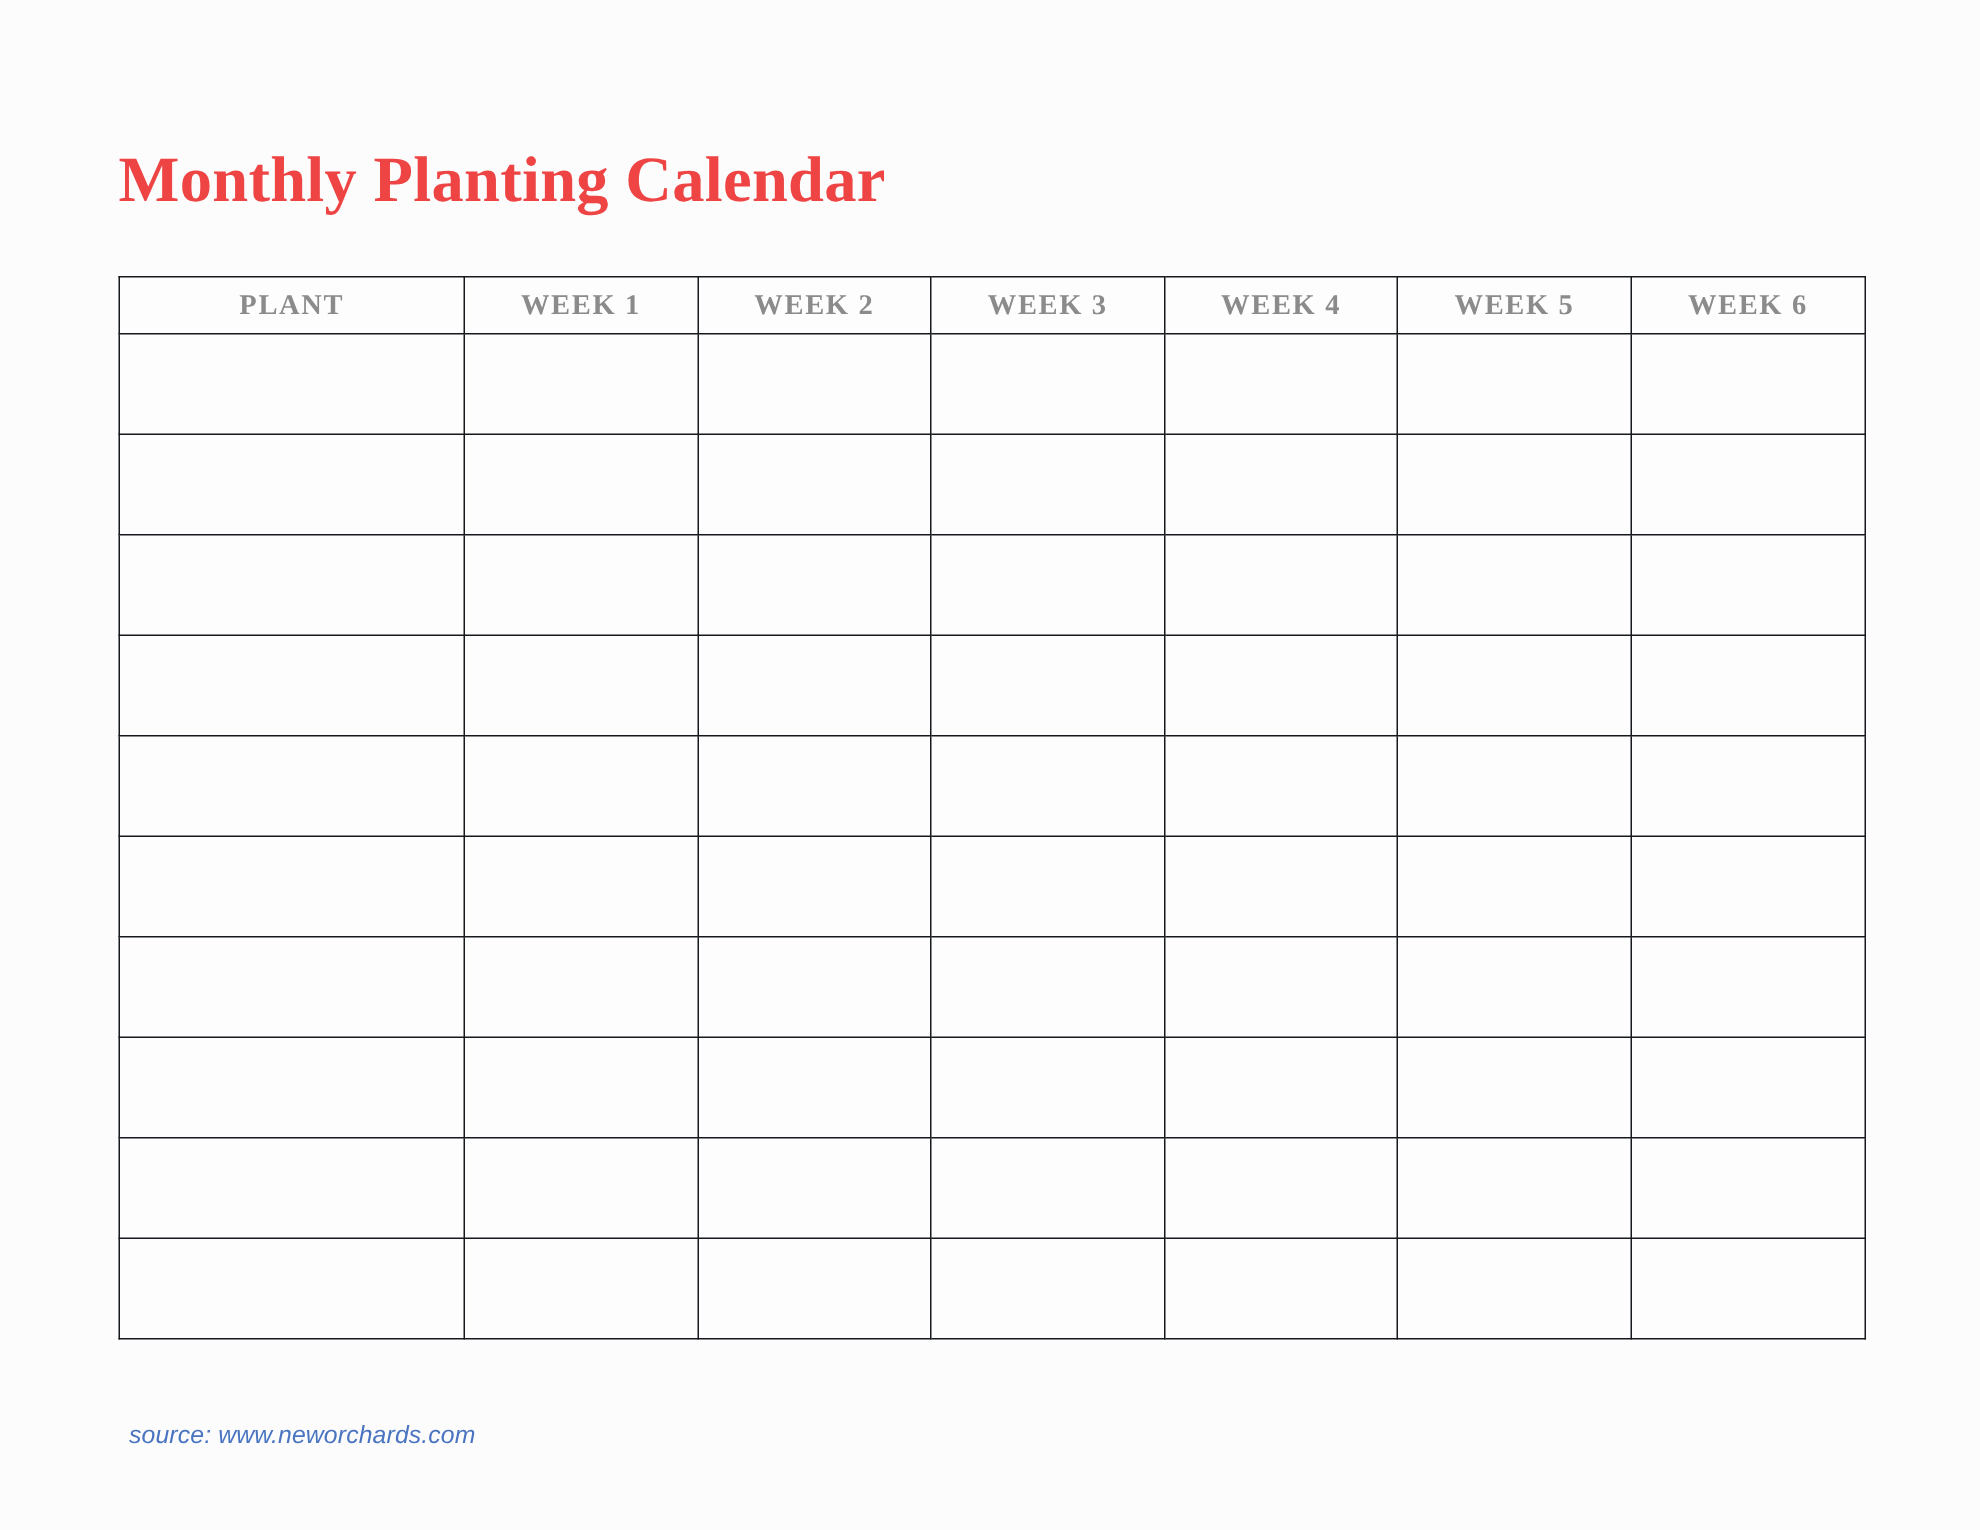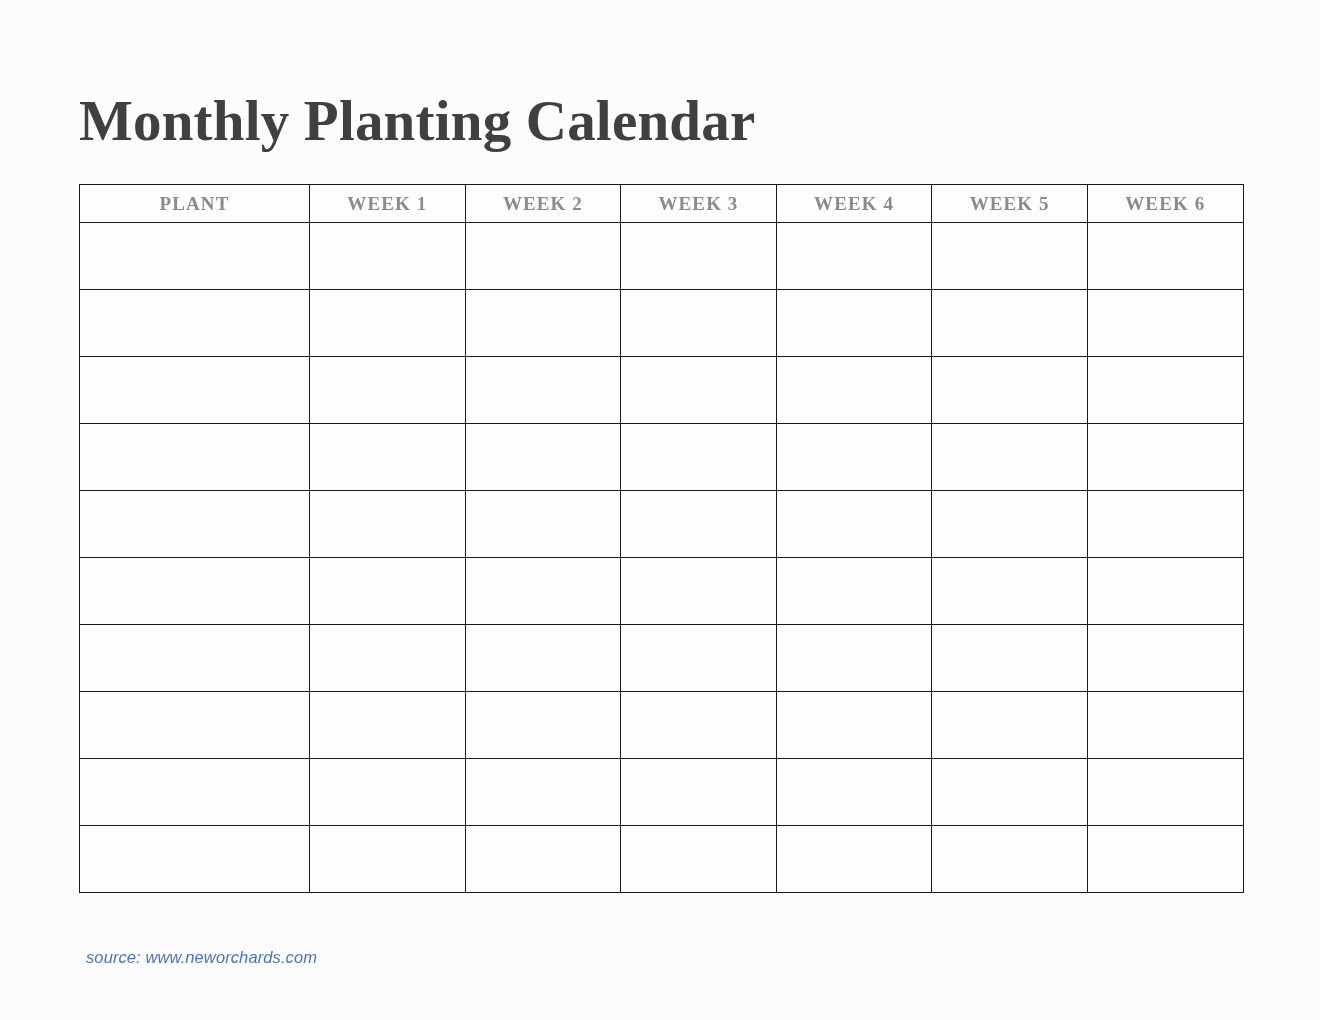--- a/index.html
+++ b/index.html
@@ -40,23 +40,23 @@
     letter-spacing: 1px;
     font-variant: small-caps;
     text-transform: lowercase;
     white-space: nowrap;
     margin: 0;
     padding: 0;
   }
   .doc-title {
     font-family: "Liberation Serif", serif;
     font-weight: 700;
-    font-size: 57px;
+    font-size: 43px;
     line-height: 1;
-    color: #404040;
+    color: #ef4444;
     white-space: nowrap;
     margin: 0;
     padding: 0;
     letter-spacing: 0.2px;
   }
 
   
   .calendar-wrap {
     position: absolute;
     left: 79px;

